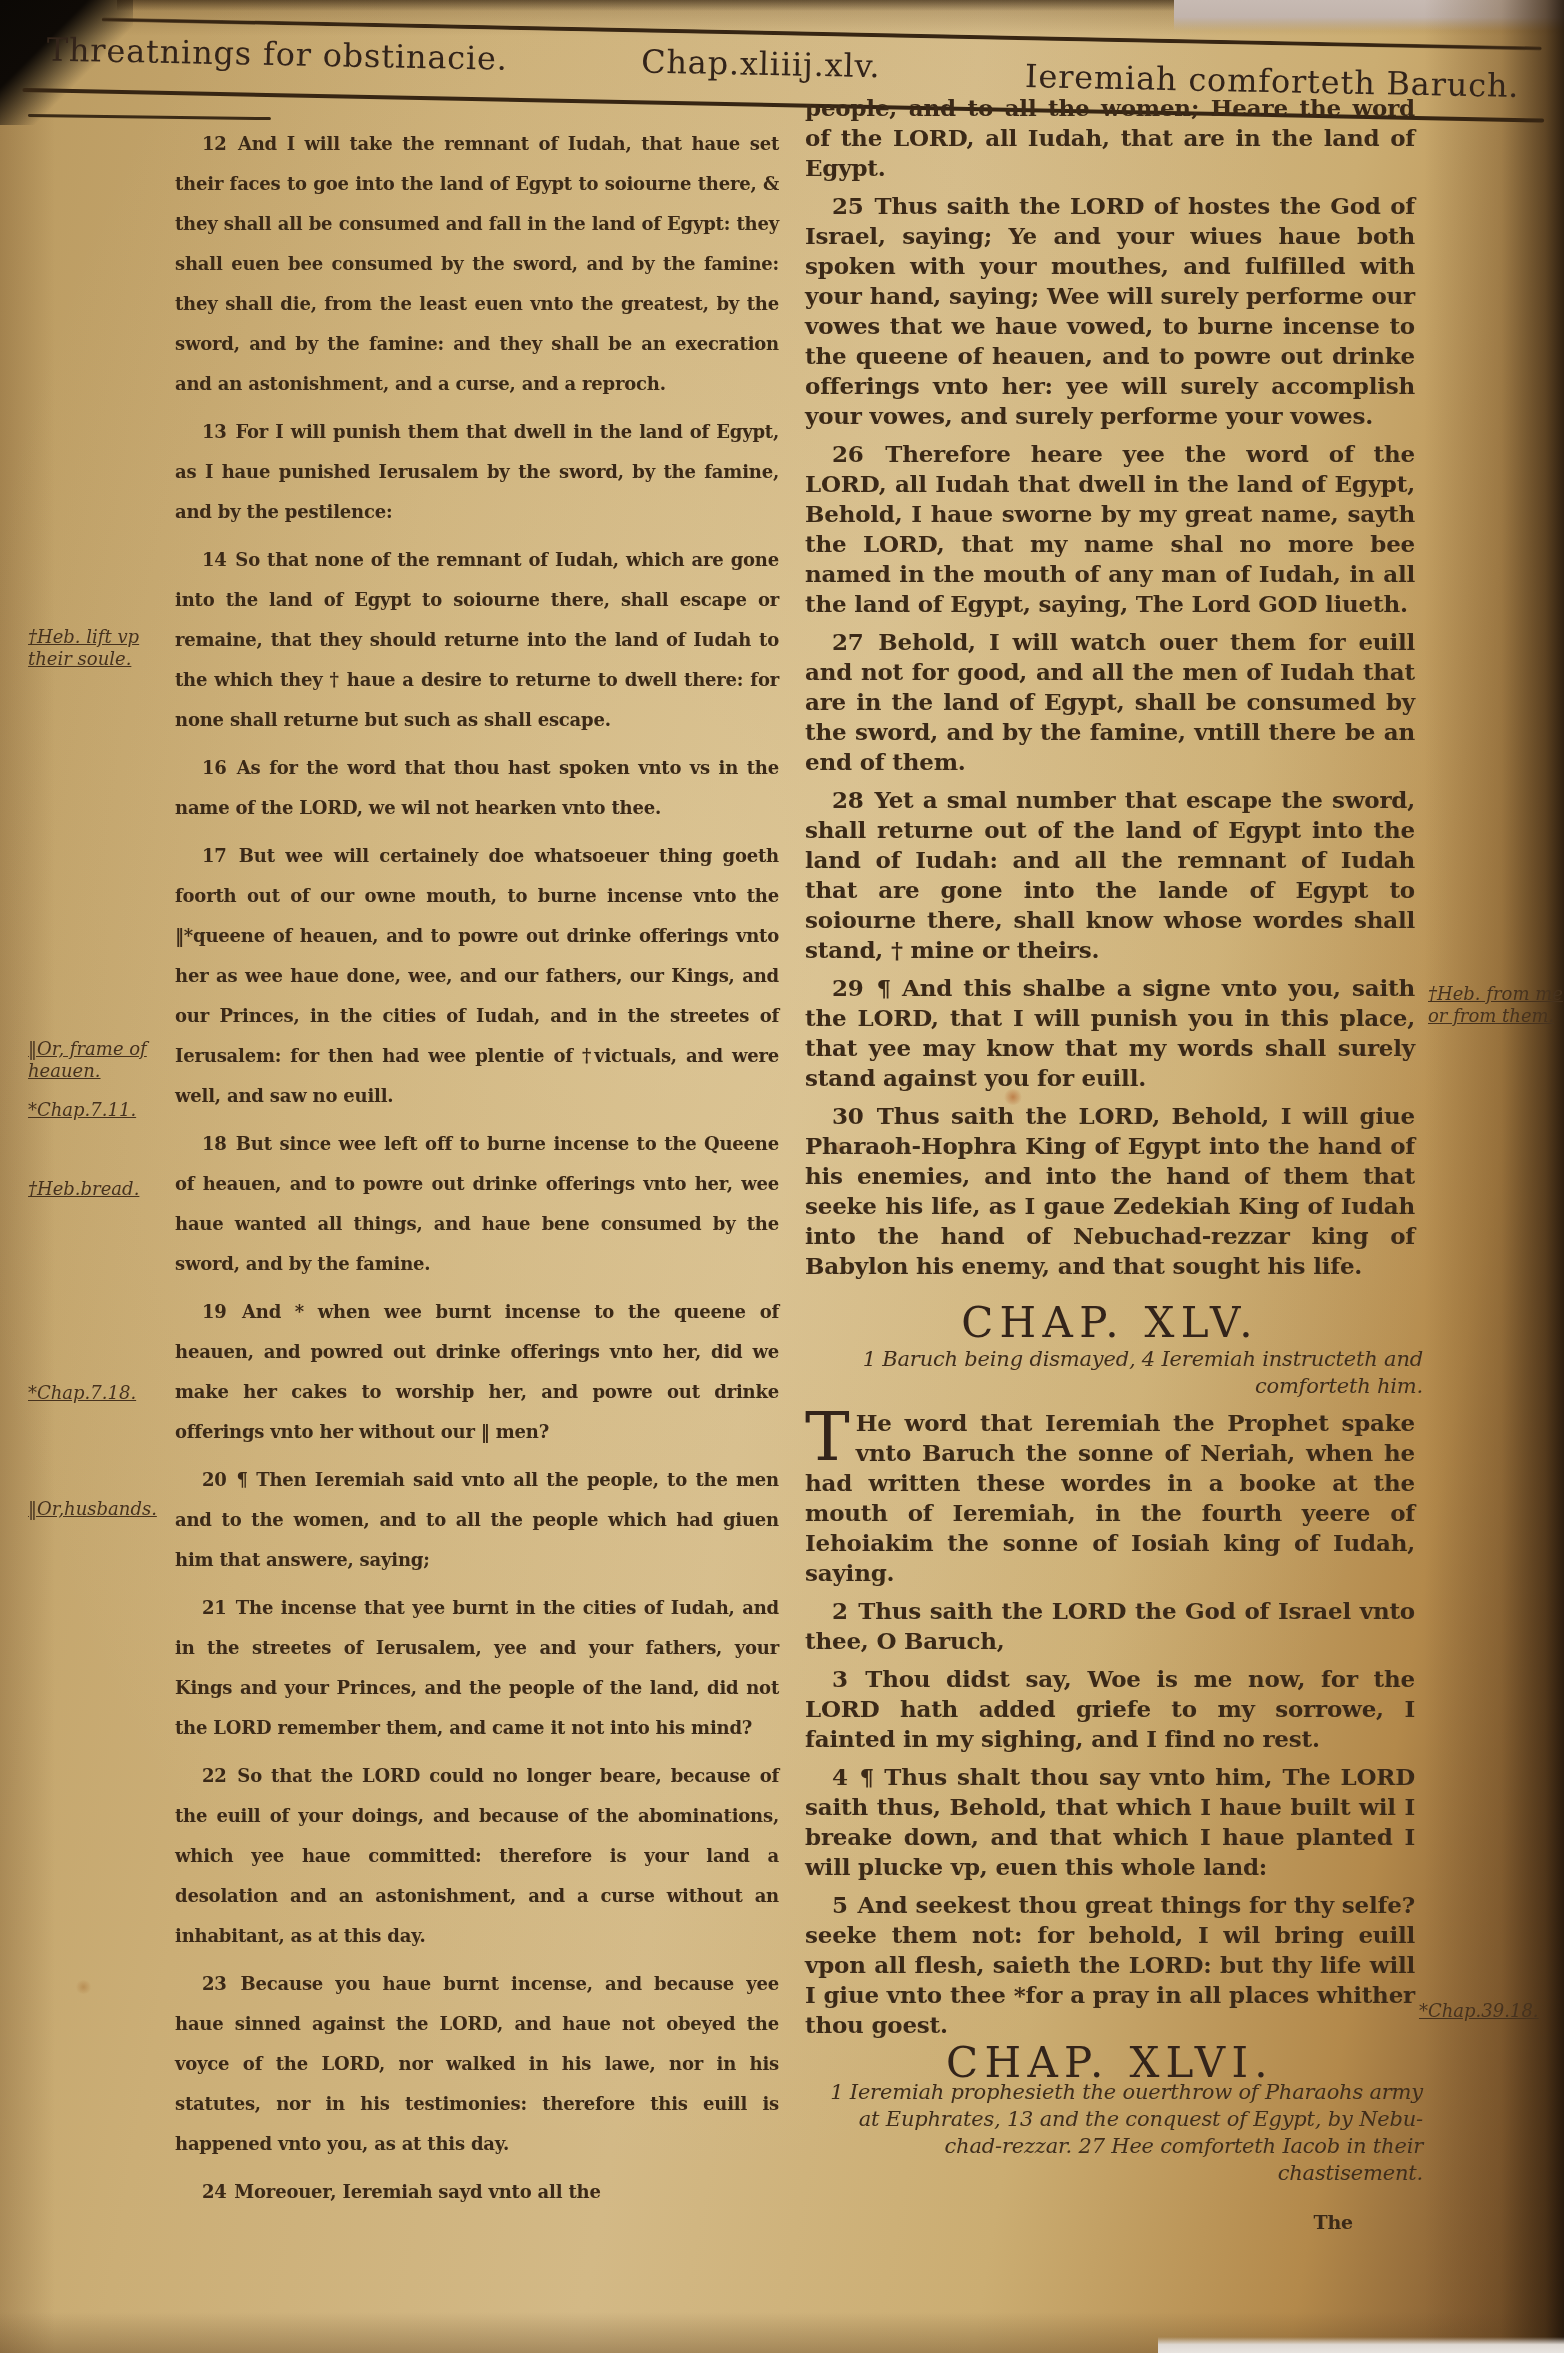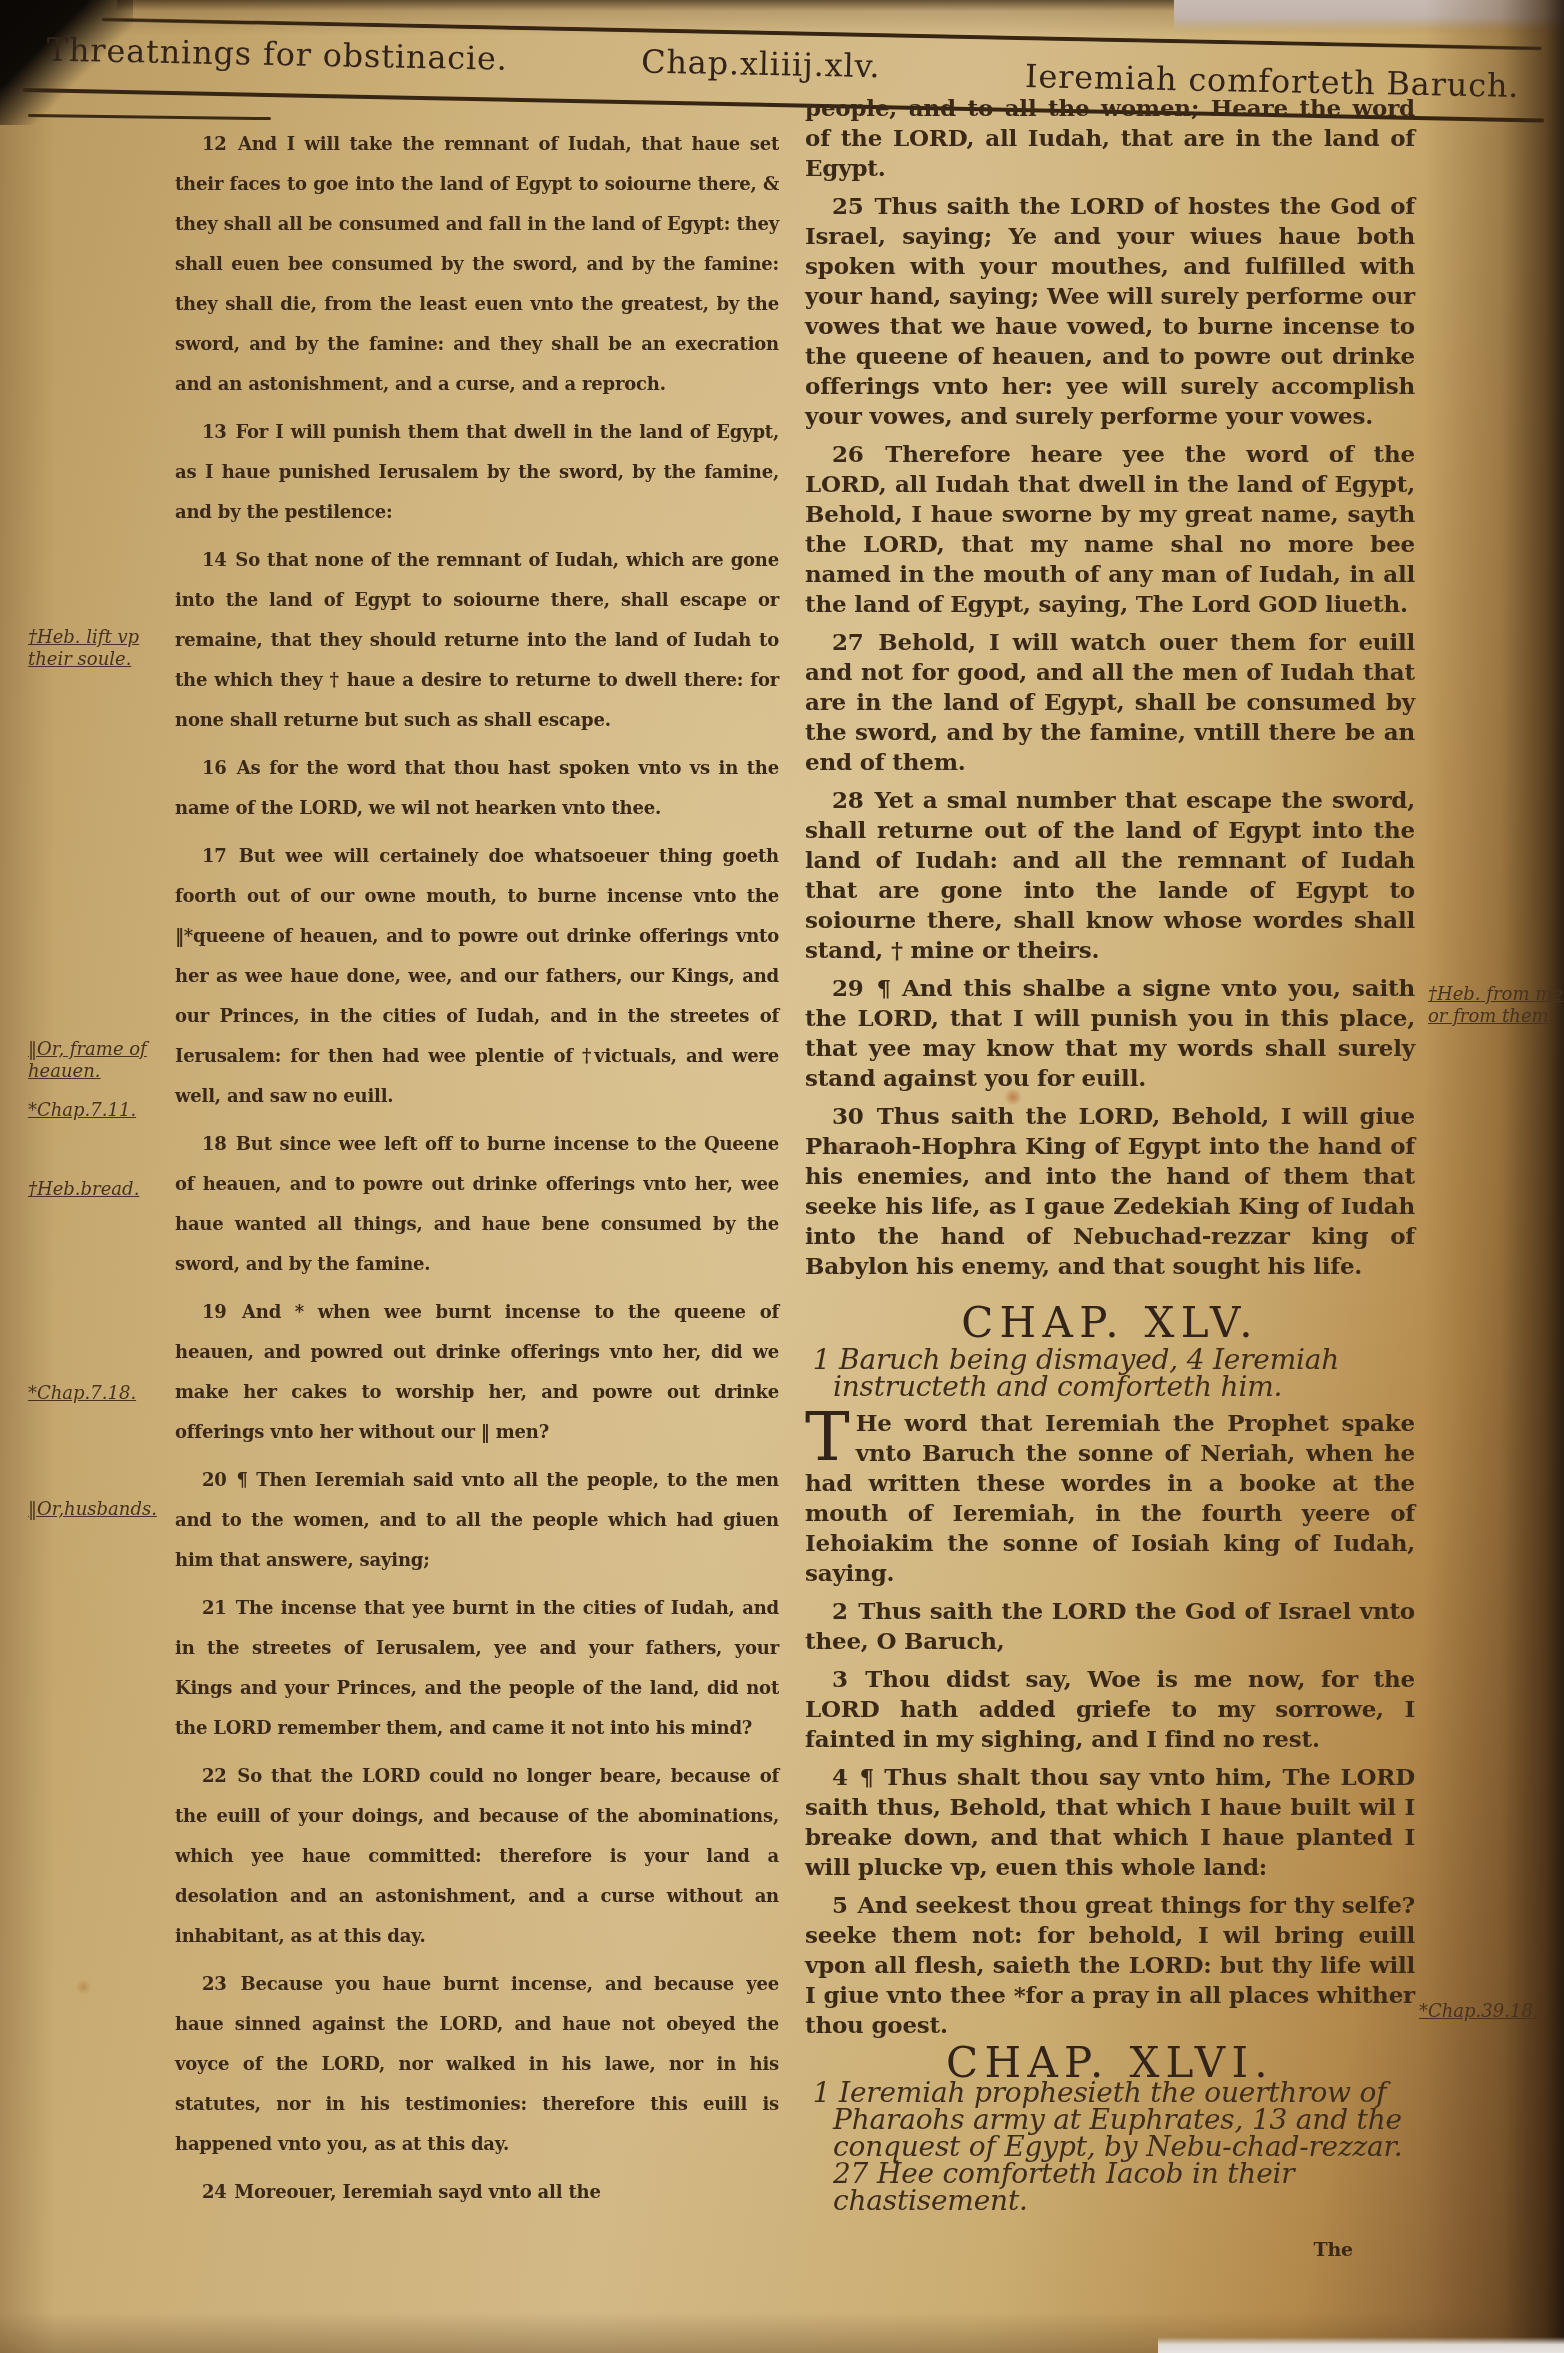--- a/index.html
+++ b/index.html
@@ -50,22 +50,22 @@
   .col{position:absolute;font-weight:700;letter-spacing:-0.2px;}
   .col-left{left:167px;top:116px;width:620px;font-size:18px;line-height:40px;}
   .col-right{left:797px;top:85px;width:626px;font-size:23px;line-height:30px;}
   .verse{margin:8px;text-indent:27px;text-align:justify;}
   .verse.plain{text-indent:0;}
   .vnum{padding-right:1.6px;}
   .dropcap-verse{text-indent:0;}
   .dropcap{float:left;font-size:67px;line-height:56px;font-weight:400;padding:1.6px 6.3px 0 0;color:#33241a;}
   .chap-heading{margin:27px 0 7.8px 0;font-weight:400;font-size:42px;letter-spacing:6.3px;text-align:center;text-indent:0;color:#33241a;}
   .chap-heading.second{margin-top:4.7px;margin-bottom:1px;}
-  .argument{margin:0 0 7.8px 0;font-style:italic;font-weight:400;font-size:28px;line-height:27px;
-    padding-left:36px;text-indent:-20.3px;text-align:left;color:#3f2d1b;}
+  .argument{margin:0 0 7.8px 0;font-style:italic;font-weight:400;font-size:21px;line-height:27px;
+    padding-left:36px;text-indent:-20.3px;text-align:right;color:#3f2d1b;}
   .catchword{margin:20px 0 0 0;text-indent:0;text-align:right;padding-right:70px;font-size:19px;}
 
   
   .margin-note{position:absolute;font-style:italic;font-weight:400;font-size:18px;line-height:22px;color:#46321e;text-decoration:underline;}
   .mn-left{left:28px;width:135px;}
   .mn-right{left:1419px;width:142px;}
 </style>
 </head>
 <body>
 

